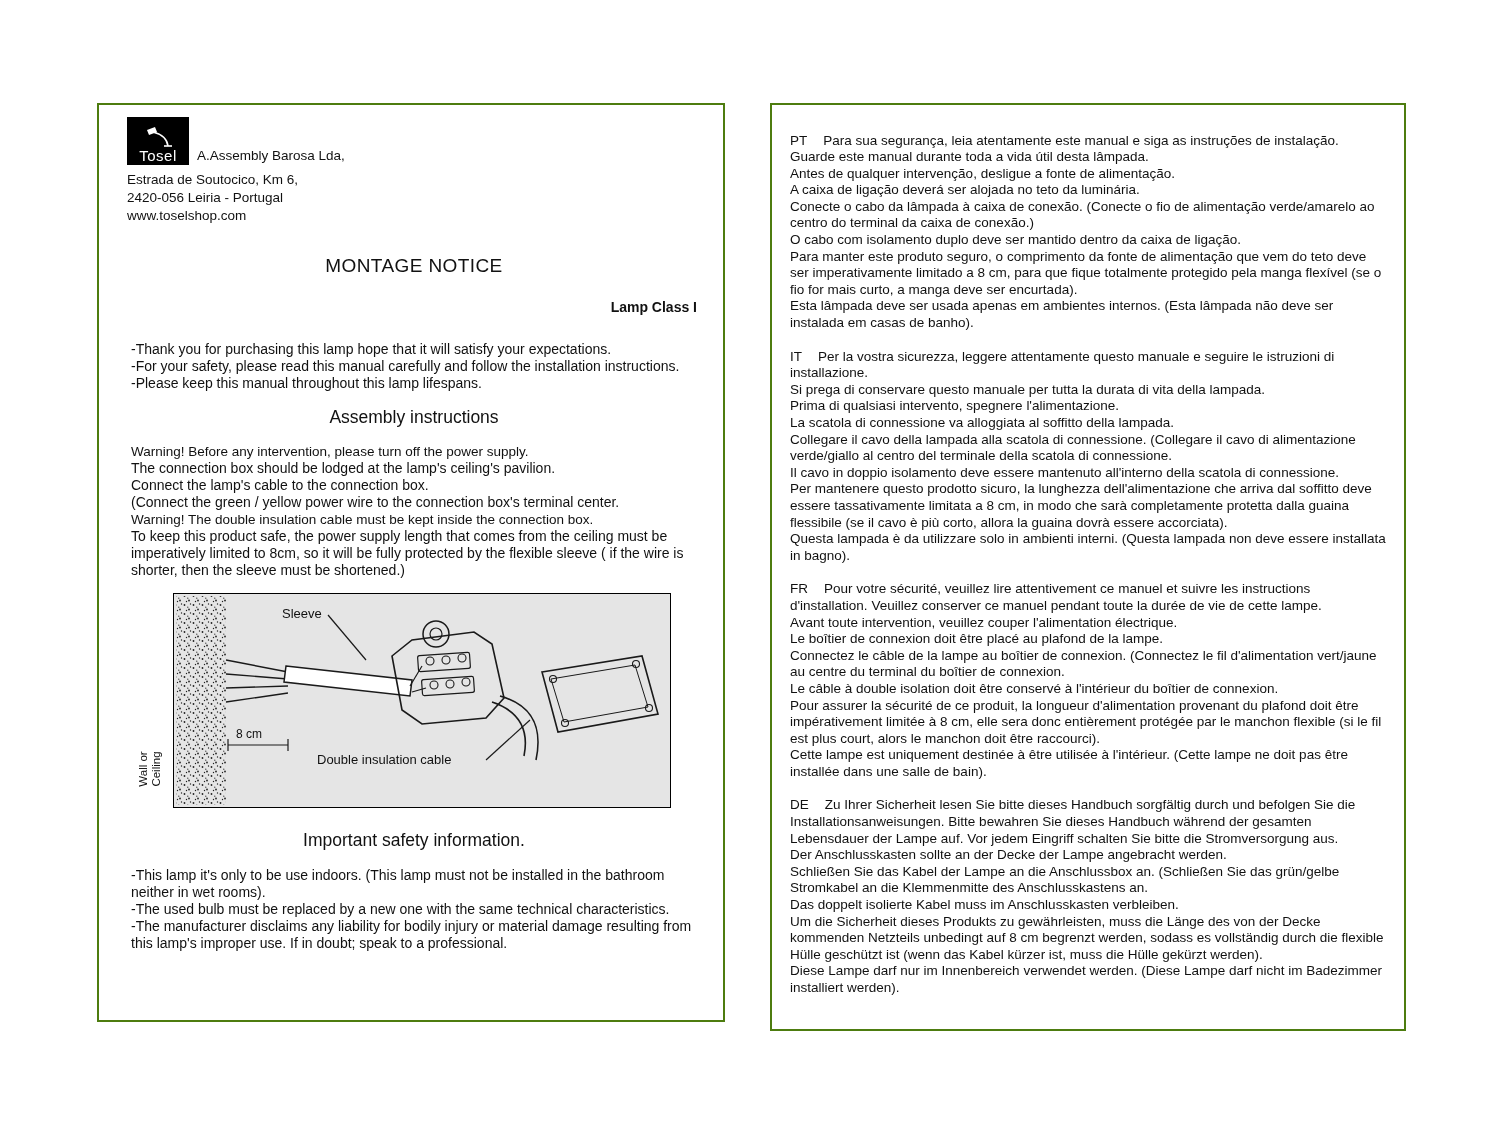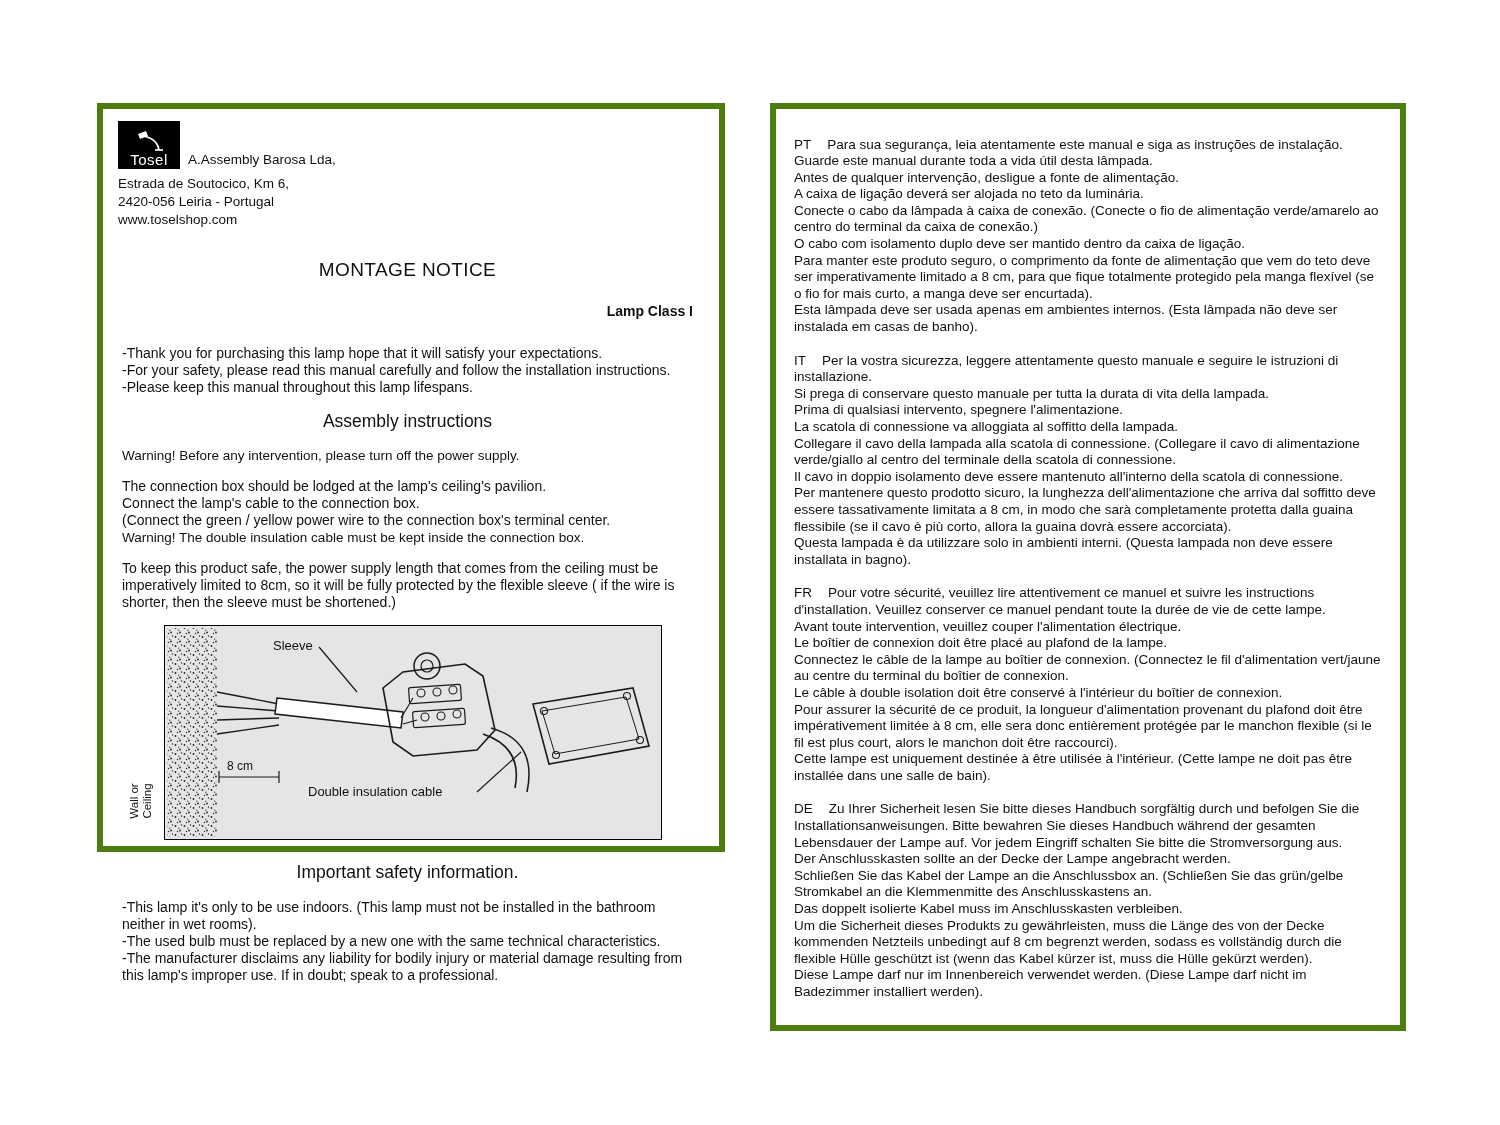--- a/index.html
+++ b/index.html
@@ -7,25 +7,25 @@
   .sheet{
     position:relative;
     width:1500px;height:1125px;
     background:#ffffff;
     font-family:"Liberation Sans", sans-serif;
     color:#111;
     overflow:hidden;
   }
   .page{
     position:absolute;
-    border:6px solid #4d7c0f;
+    border:2px solid #4d7c0f;
     background:#fff;
     box-sizing:border-box;
   }
-  .page-left{left:97px;top:103px;width:628px;height:749px;padding:12px 26px 12px 19px;}
+  .page-left{left:97px;top:103px;width:628px;height:919px;padding:12px 26px 12px 32px;}
   .page-right{left:770px;top:103px;width:636px;height:928px;padding:14px 18px;}
 
   .pre{white-space:pre-line;}
 
   
   .brand-row{display:flex;align-items:flex-end;gap:8px;margin-left:-4px;}
   .logo-box{
     width:62px;height:48px;background:#000;color:#fff;
     display:flex;flex-direction:column;align-items:center;justify-content:flex-end;
     padding-bottom:2px;box-sizing:border-box;
@@ -35,21 +35,21 @@
   .company-name{font-size:13.5px;padding-bottom:2px;}
   .address{font-size:13.5px;line-height:18px;margin-top:6px;margin-left:-4px;}
 
   .doc-title{text-align:center;font-size:19px;letter-spacing:.4px;margin-top:30px;}
   .doc-subtitle{text-align:right;font-size:14px;font-weight:bold;margin-top:22px;}
 
   .body-text{font-size:14px;line-height:17px;}
   .intro{margin-top:26px;}
   .section-heading{text-align:center;font-size:17.5px;margin-top:15px;}
   .warning{font-size:13.5px;font-weight:normal;margin-top:15px;line-height:17px;}
-  .para{margin-top:14px;}
+  .para{}
 
   
   .diagram-wrap{position:relative;margin:14px 0 0 42px;width:498px;}
   .diagram-frame{border:1px solid #000;width:498px;height:215px;box-sizing:border-box;background:#e5e5e5;text-align:center;}
   .wall-label{
     position:absolute;left:-58px;bottom:26px;width:70px;
     text-align:center;font-size:11.5px;line-height:13px;
     transform:rotate(-90deg);
   }
   .diagram-frame svg{display:block;}

